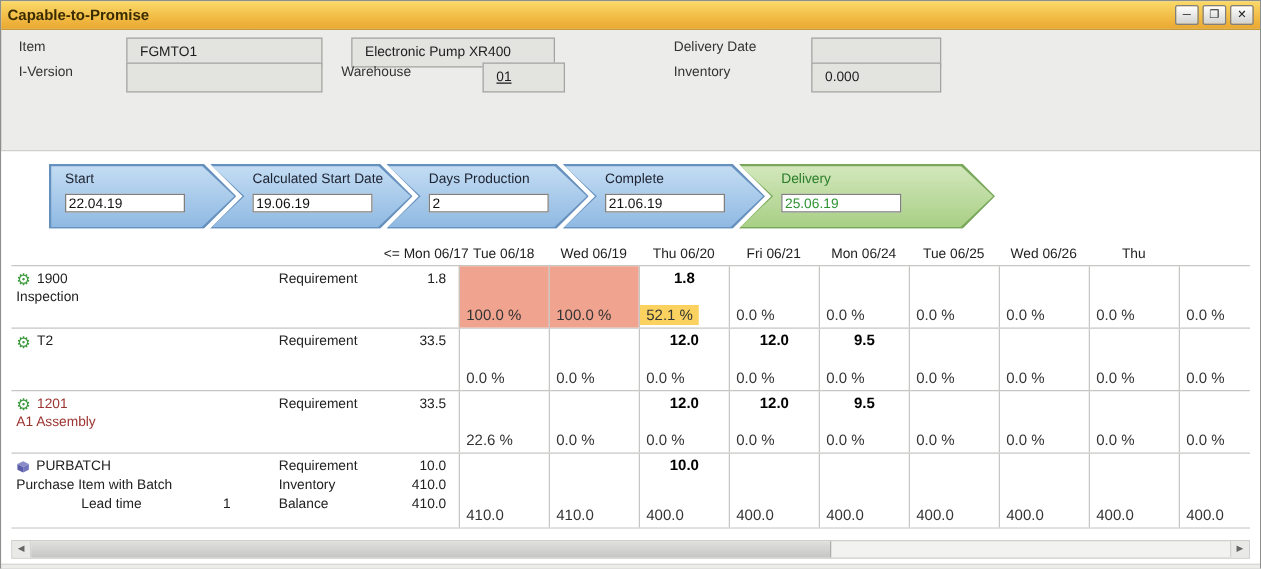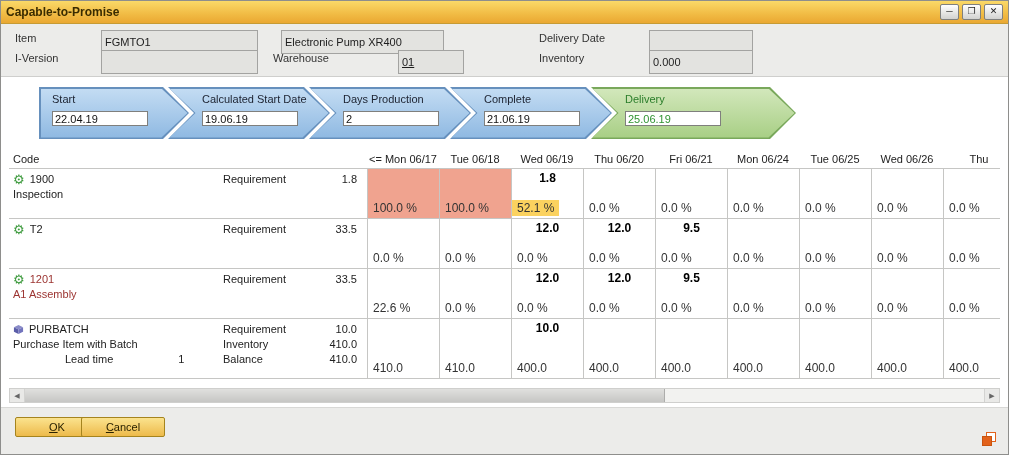--- a/index.html
+++ b/index.html
@@ -13,25 +13,25 @@
     border-bottom:1px solid #c69b34; display:flex; align-items:center; padding:0 5px; }
   .title { font-size:12px; font-weight:bold; color:#3a2c00; }
   .winbtns { margin-left:auto; display:flex; gap:3px; }
   .winbtn { width:19px; height:16px; background:linear-gradient(#ffffff,#d2d2d0); border:1px solid #80807e;
     border-radius:2px; font-size:9px; line-height:13px; text-align:center; color:#222; cursor:default; }
 
   
   .formarea { position:relative; height:52px; font-size:11px; color:#333; }
   .flabel { position:absolute; white-space:nowrap; }
   .ffield { position:absolute; height:24px; border:1px solid #a3a3a1; background:#e3e3e0; color:#1d1d1d;
-    font-family:inherit; font-size:11px; padding:0 3px; }
+    font-family:inherit; font-size:11px; padding:0 10px; }
   .ffield.right { text-align:left; }
 
   
-  .mainpanel { height:331px; background:#ffffff; border-top:1px solid #cfcfcd; position:relative; overflow:hidden; }
+  .mainpanel { height:331px; background:#ffffff; border-top:1px solid #cfcfcd; position:relative; overflow:hidden;margin-top:44px; }
 
   
   .flow { display:flex; padding:10px 0 6px 38px; height:68px; }
   .chev { --tip:26px; position:relative; height:52px; flex:none; }
   .chev + .chev { margin-left:-21px; }
   .shape { clip-path:polygon(0 0, calc(100% - var(--tip)) 0, 100% 50%, calc(100% - var(--tip)) 100%, 0 100%, var(--tip) 50%); }
   .chev.first .shape { clip-path:polygon(0 0, calc(100% - var(--tip)) 0, 100% 50%, calc(100% - var(--tip)) 100%, 0 100%); }
   .shape-border { position:absolute; inset:0; background:#6690bd; }
   .shape-fill { position:absolute; inset:1.5px; background:linear-gradient(180deg,#c3dcf3,#8fb9e2); }
   .chev.green .shape-border { background:#79a85b; }
@@ -110,21 +110,21 @@
   <div class="formarea">
     <span class="flabel" style="left:14px;top:8px">Item</span>
     <input class="ffield" style="left: 100px; top: 6px; width: 157px;" readonly="" value="FGMTO1">
     <input class="ffield" style="left: 280px; top: 6px; width: 163px;" readonly="" value="Electronic Pump XR400">
     <span class="flabel" style="left:538px;top:8px">Delivery Date</span>
     <input class="ffield" style="left: 648px; top: 6px; width: 104px;" readonly="" value="">
 
     <span class="flabel" style="left:14px;top:28px">I-Version</span>
     <input class="ffield" style="left: 100px; top: 26px; width: 157px;" readonly="" value="">
     <span class="flabel" style="left:272px;top:28px">Warehouse</span>
-    <input class="ffield" style="left: 397px; top: 26px; width: 66px; text-decoration: underline;" readonly="" value="01">
+    <input class="ffield" style="left: 385px; top: 26px; width: 66px; text-decoration: underline;" readonly="" value="01">
     <span class="flabel" style="left:538px;top:28px">Inventory</span>
     <input class="ffield right" style="left: 648px; top: 26px; width: 104px;" readonly="" value="0.000">
   </div>
 
   <div class="mainpanel">
 
     <div class="flow">
       <div class="chev first" style="width:150px">
         <div class="shape shape-border"></div>
           <div class="shape shape-fill"></div>
@@ -163,21 +163,20 @@
         <div class="chev-content">
           <div class="chev-label">Delivery</div>
           <input class="chev-input" value="25.06.19" style="">
         </div>
       </div>
     </div>
 
     <div class="grid">
 
       <div class="grow grid-header">
-        <div class="gh c-head">Code</div>
         <div class="gh"></div>
           <div class="gh"></div>
         <div class="gh dh">&lt;= Mon 06/17</div>
         <div class="gh dh">Tue 06/18</div>
         <div class="gh dh">Wed 06/19</div>
         <div class="gh dh">Thu 06/20</div>
         <div class="gh dh">Fri 06/21</div>
         <div class="gh dh">Mon 06/24</div>
         <div class="gh dh">Tue 06/25</div>
         <div class="gh dh">Wed 06/26</div>

